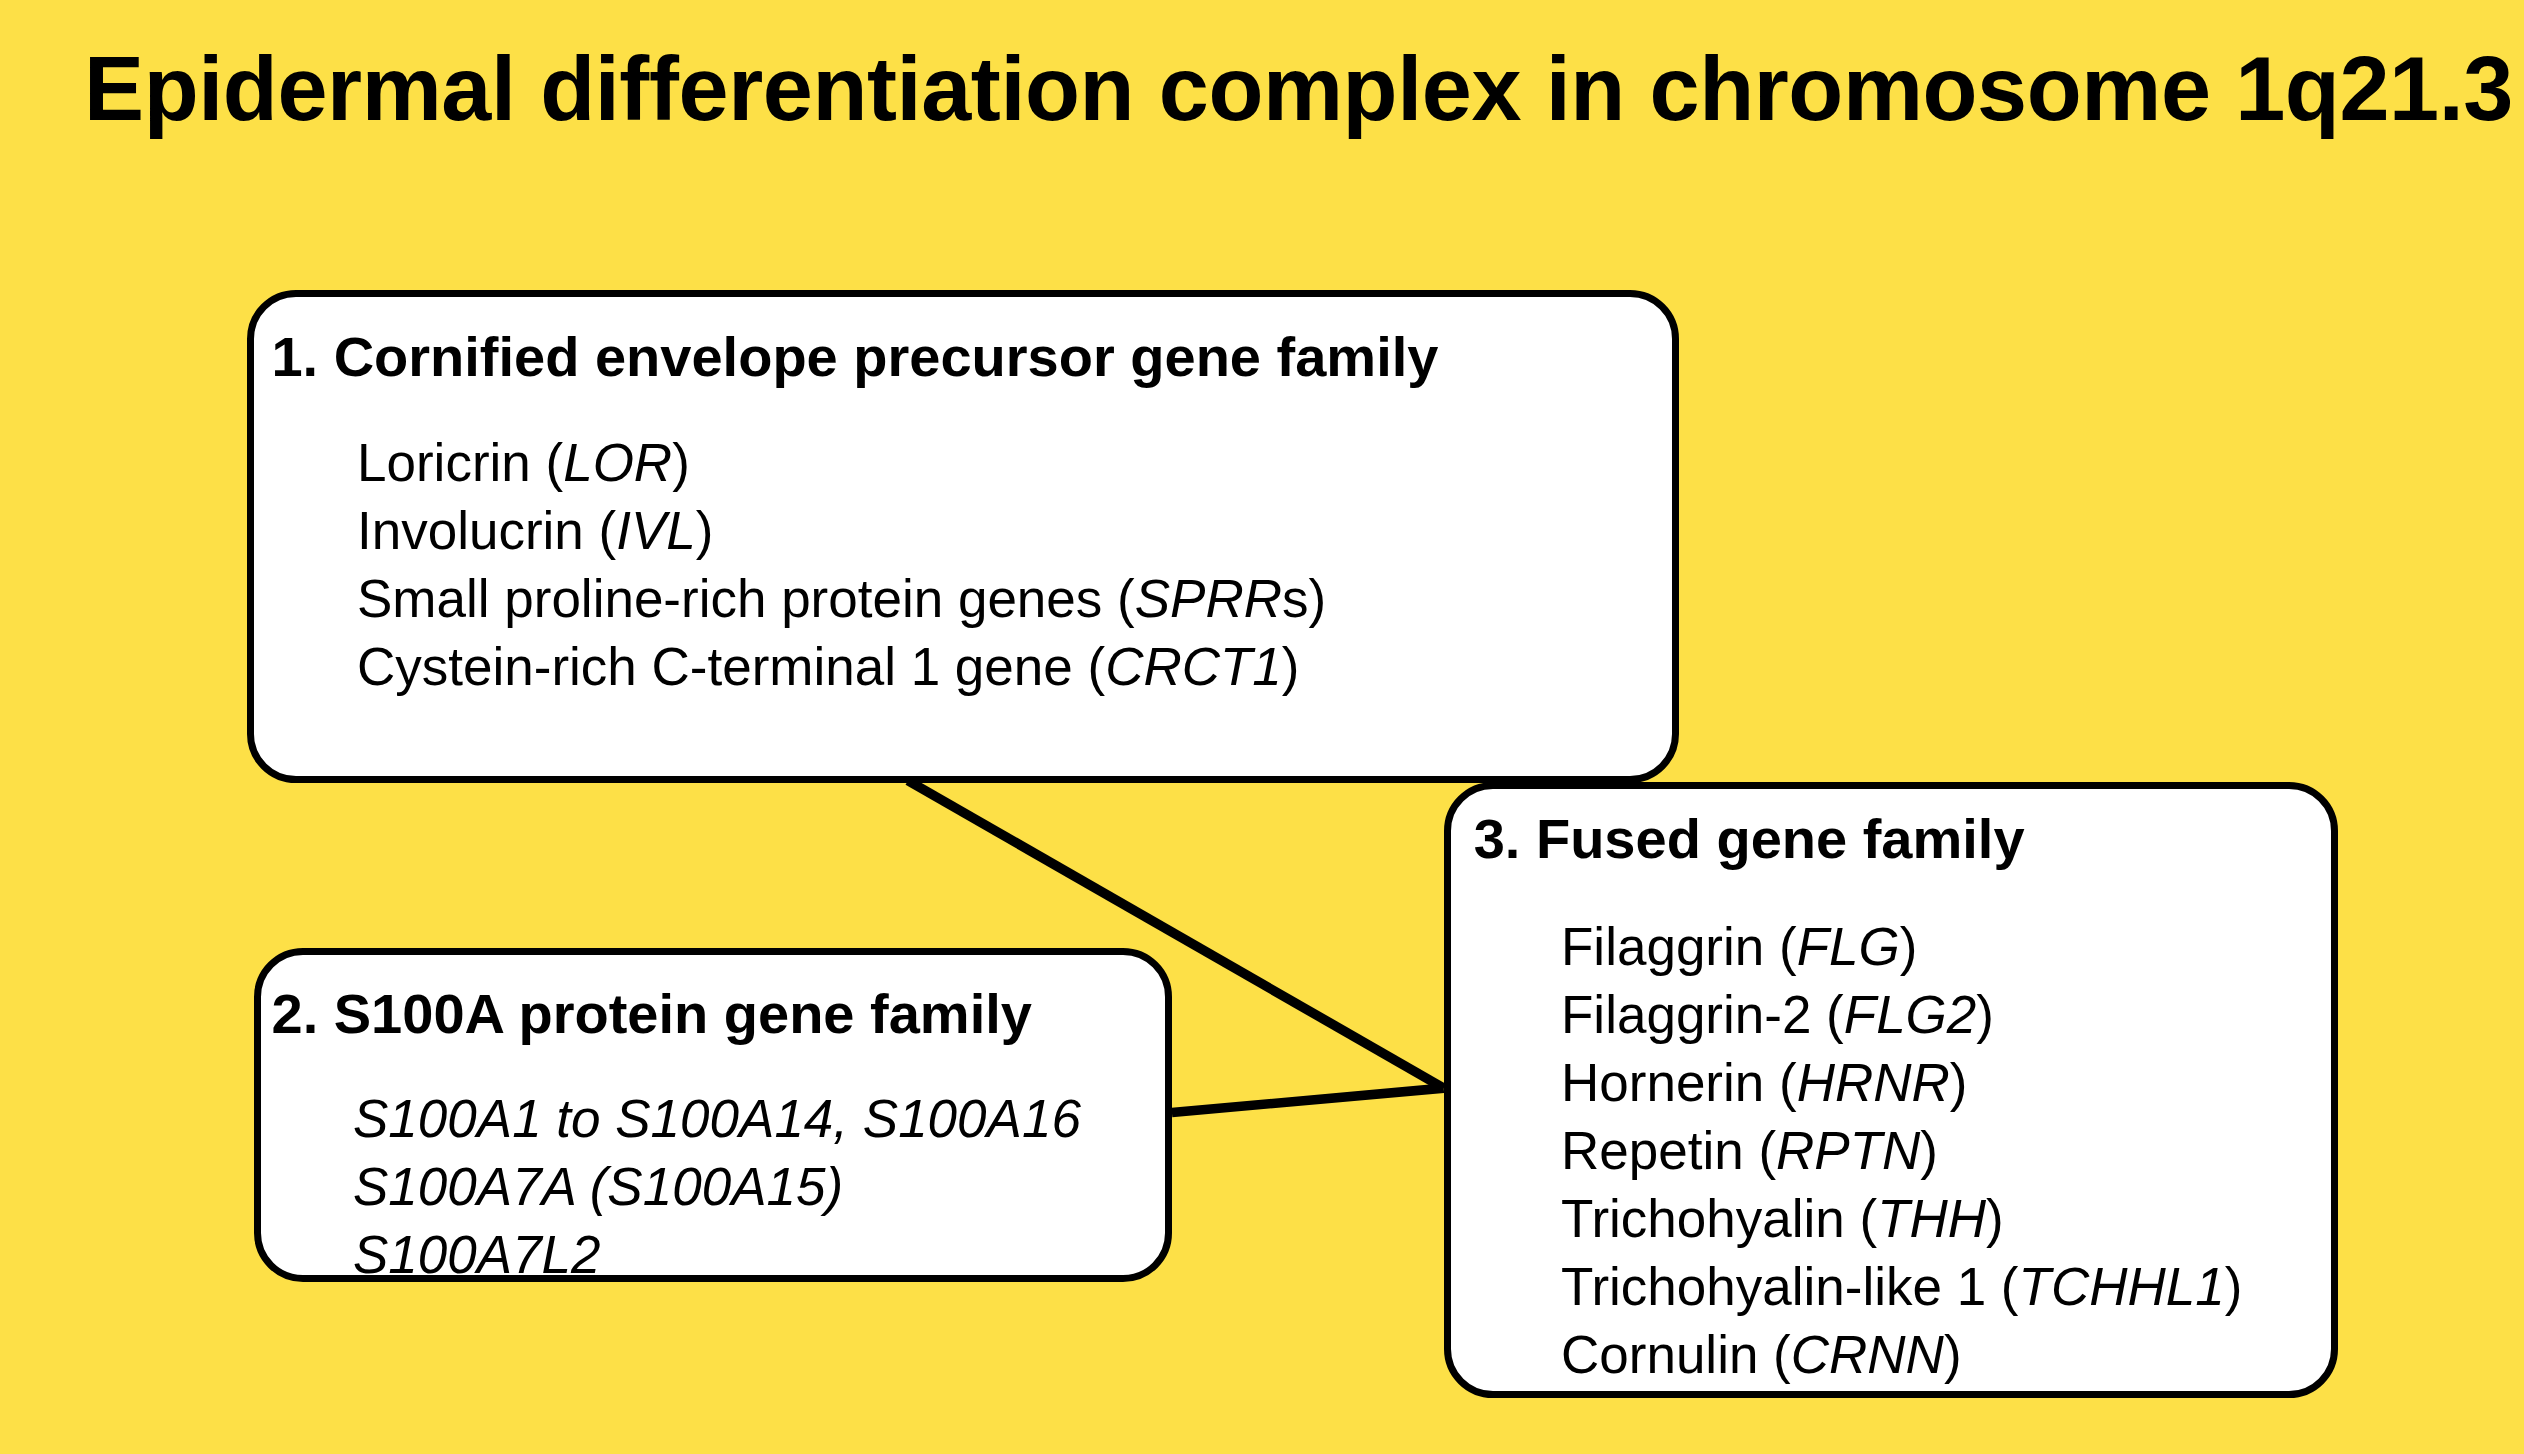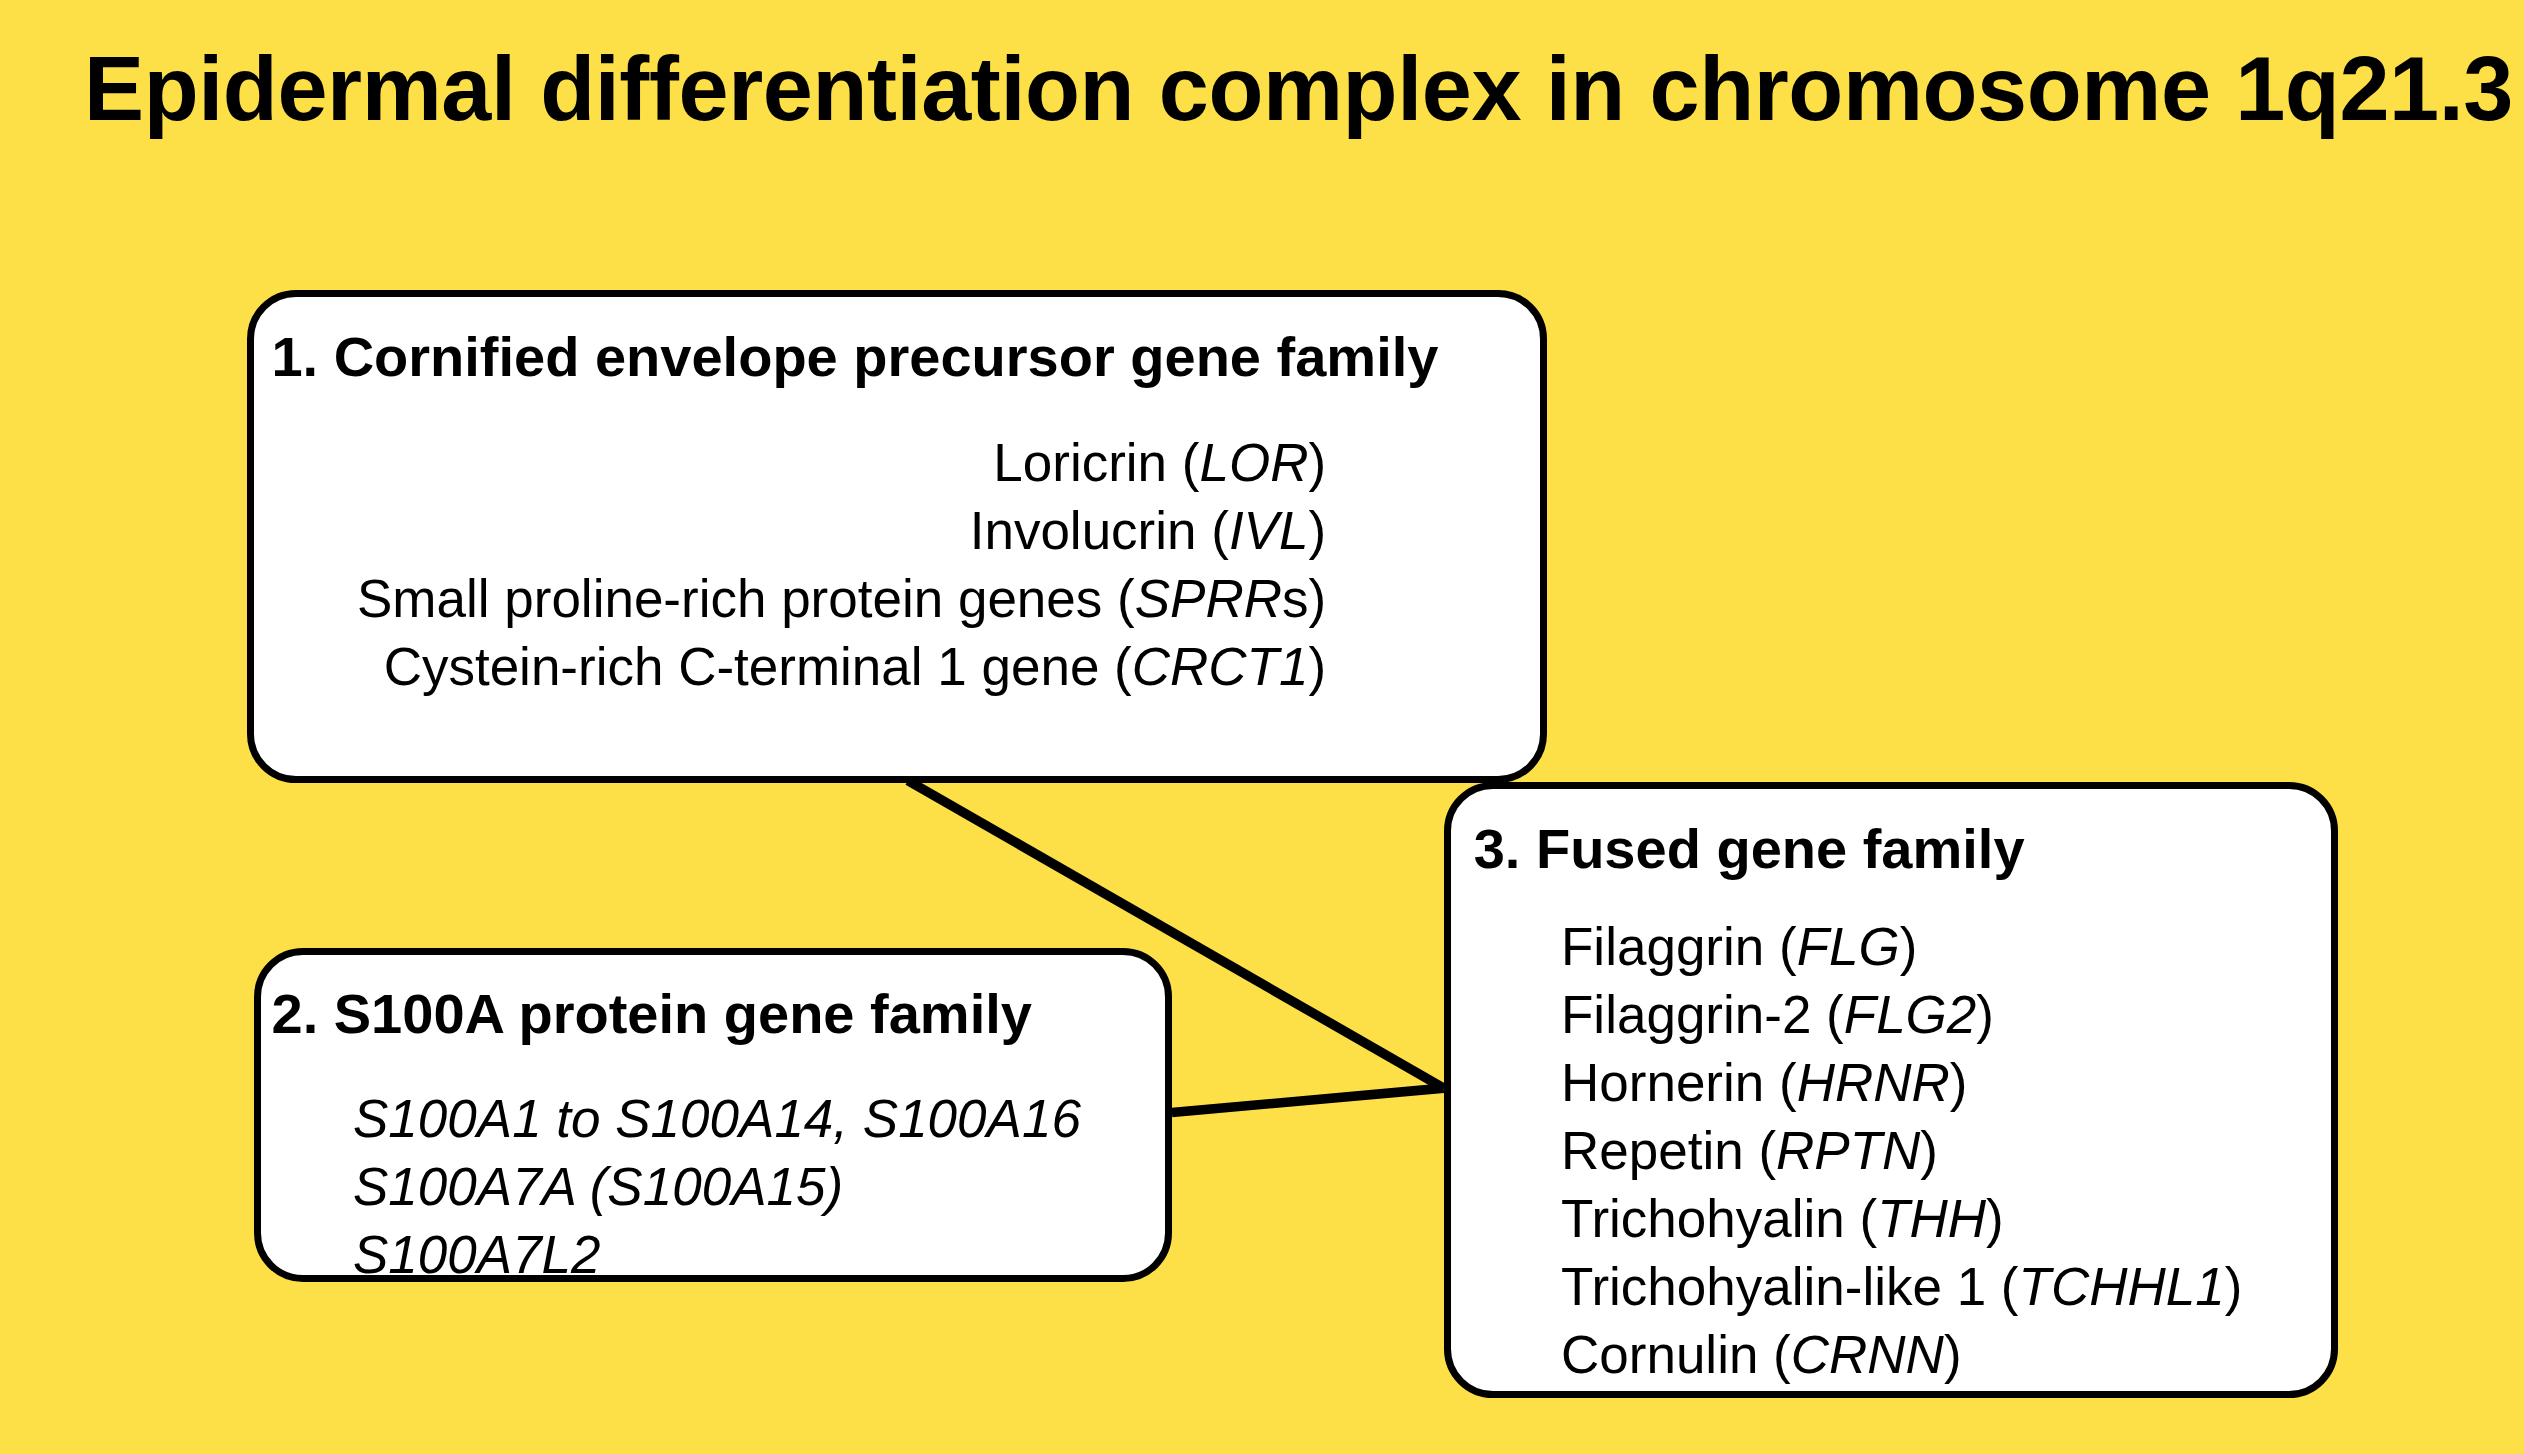--- a/index.html
+++ b/index.html
@@ -42,34 +42,34 @@
   }
 
   
   .gene-box {
     position: absolute;
     box-sizing: border-box;
     background: #ffffff;
     border: 7.8px solid #000000;
     border-radius: 49px;
   }
-  #box-1 { left: 247px; top: 290px;  width: 1300px; height: 493px; text-align: right; }
+  #box-1 { left: 247px; top: 290px;  width: 1432px; height: 493px; }
   #box-2 { left: 254px; top: 948px; width: 918px; height: 334px; }
   #box-3 { left: 1444px; top: 782px; width: 894px; height: 616px; }
 
   .box-heading {
     position: absolute;
     font-size: 56px;
     font-weight: bold;
     white-space: nowrap;
     line-height: 1.0;
   }
   #box-1 .box-heading { left: 17.4px; top: 32px; }
   #box-2 .box-heading { left: 10.5px; top: 31px; }
-  #box-3 .box-heading { left: 22.7px; top: 32px; }
+  #box-3 .box-heading { left: 22.7px; top: 22px; }
 
   .gene-list {
     position: absolute;
     margin: 5px;
     padding: 0;
     list-style: none;
     font-size: 53px;
     line-height: 68px;
   }
   #box-1 .gene-list { left: 98px; top: 127px; }

